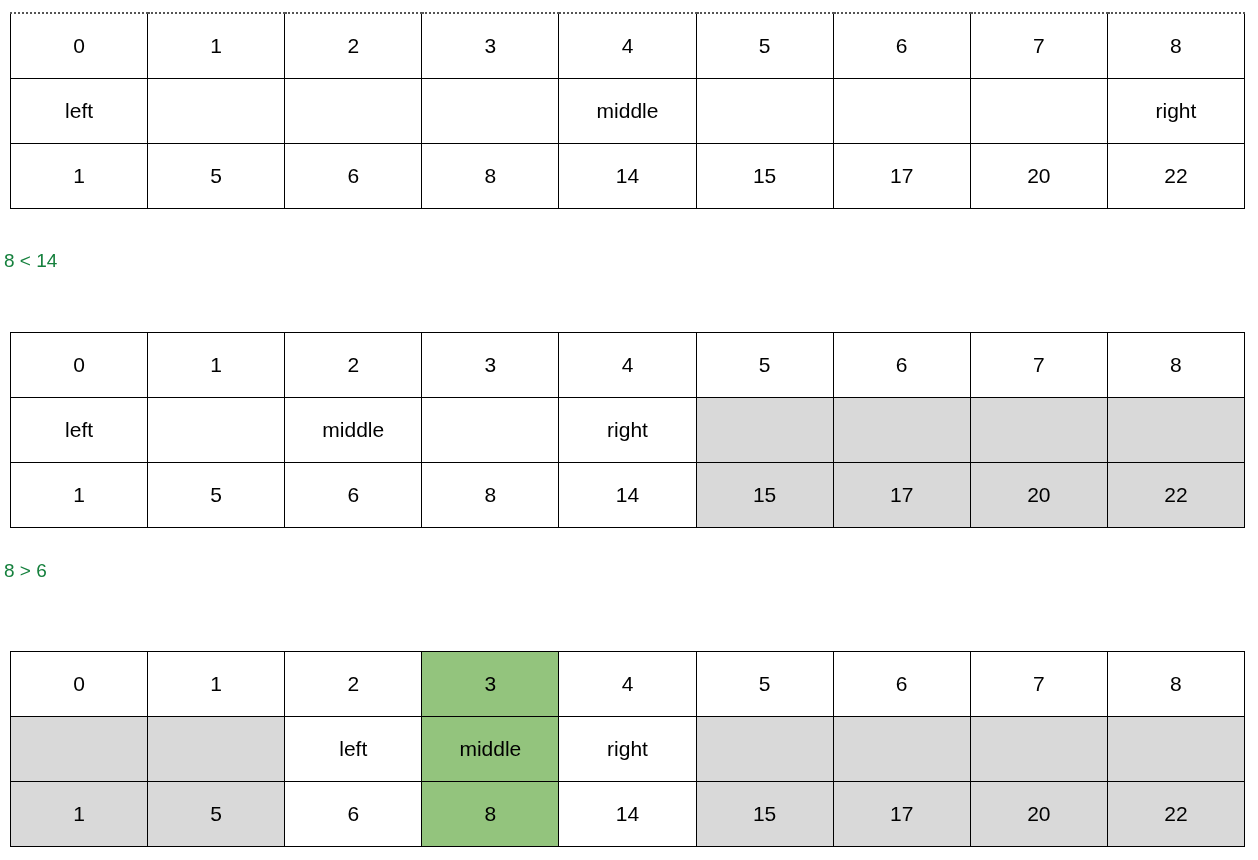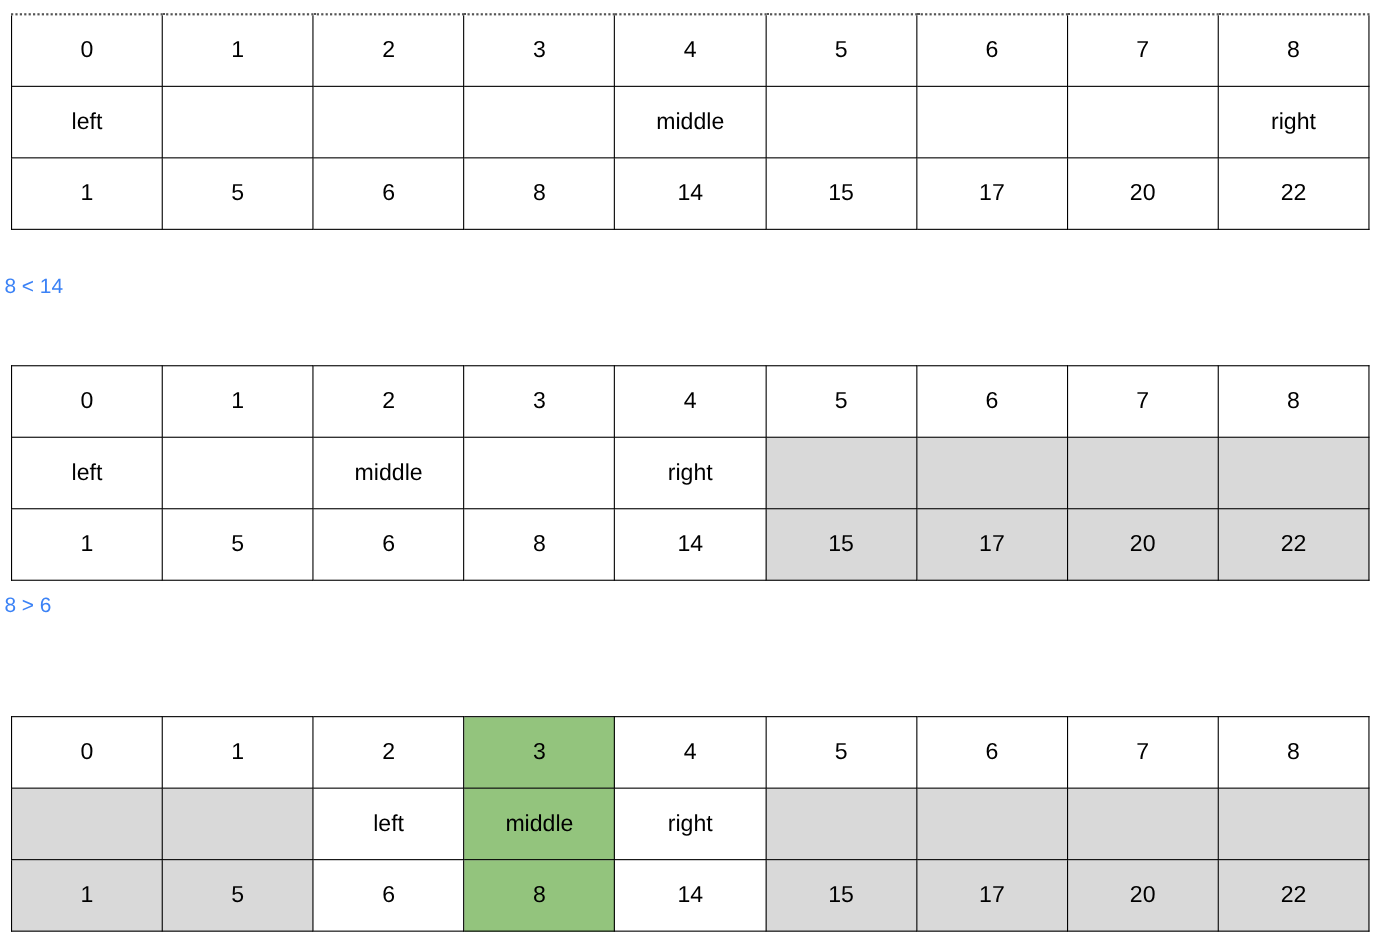--- a/index.html
+++ b/index.html
@@ -48,25 +48,25 @@
 
   td.shaded  { background: #d9d9d9; }
   td.hilite  { background: #93c47d; }
   td.blank   { }
 
   .note {
     position: absolute;
     left: 4px;
     font-size: 19px;
     font-family: "Liberation Sans", sans-serif;
-    color: #3b82f6;
+    color: #15803d;
     white-space: nowrap;
   }
   #note-1 { top: 250px; }
-  #note-2 { top: 540px; }
+  #note-2 { top: 560px; }
 </style>
 </head>
 <body>
 
 <div class="page">
 
   <table class="bsearch-table" id="table-1">
       <tbody>
         <tr>
           <td class="blank">0</td>

